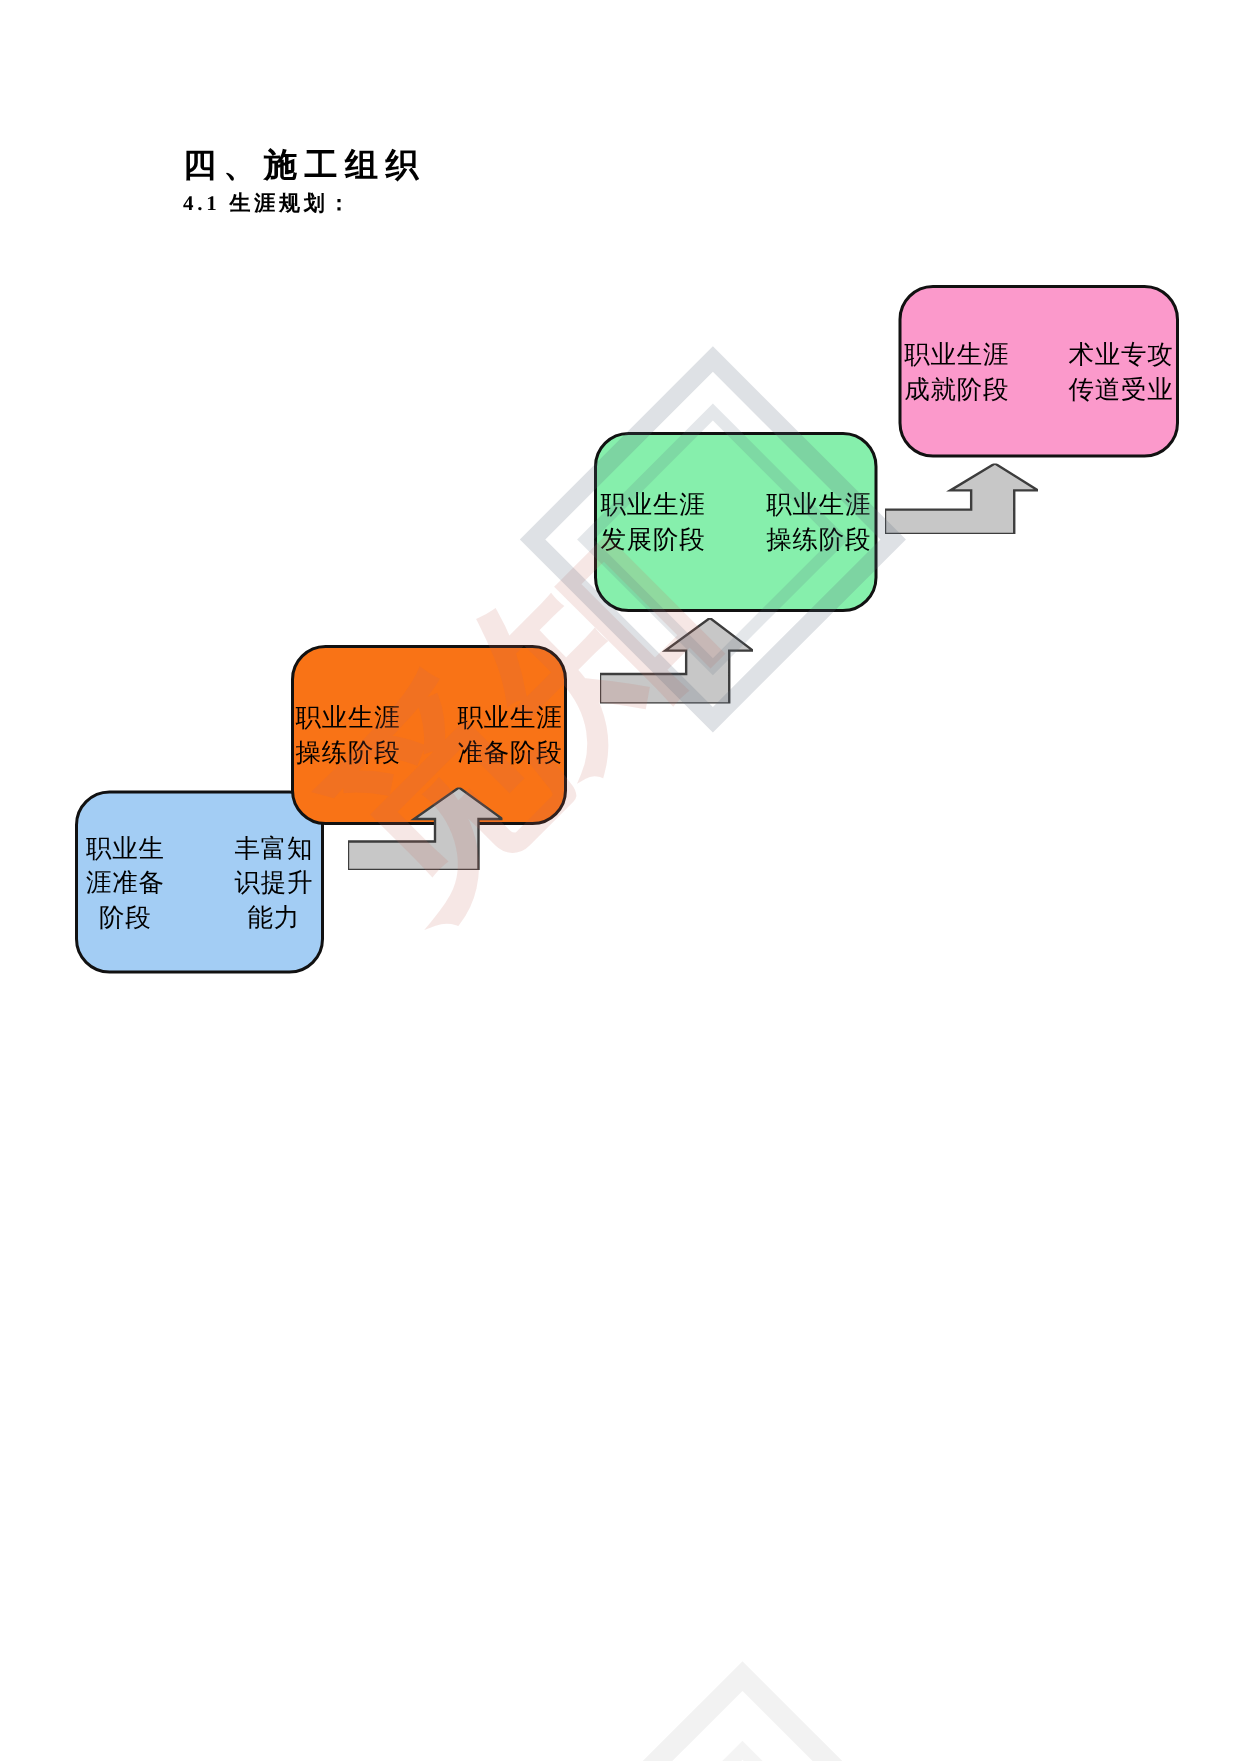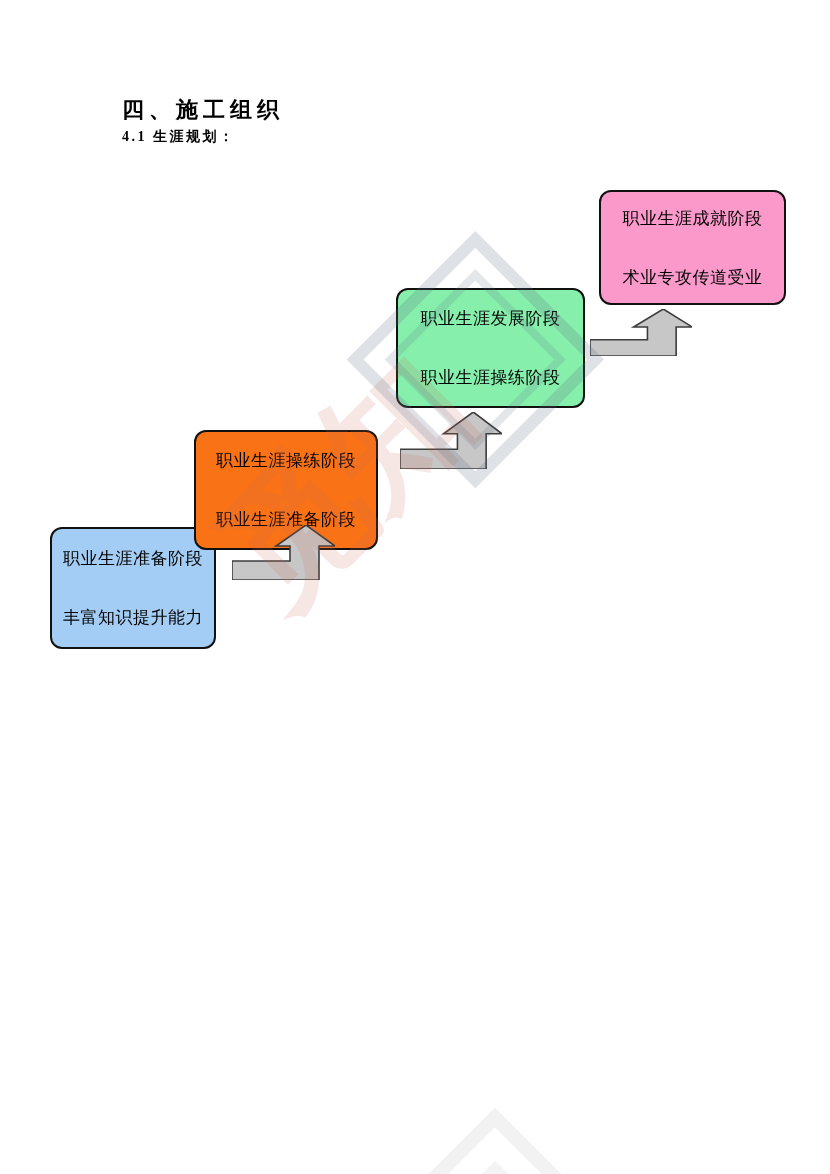--- a/index.html
+++ b/index.html
@@ -17,22 +17,22 @@
     line-height:27px;white-space:nowrap;
   }
   .h2{
     font-size:14px;font-weight:bold;letter-spacing:2.5px;
     line-height:27px;white-space:nowrap;
   }
   .step{
     position:absolute;
     box-sizing:border-box;
     border:2px solid #111111;
-    border-radius:12px;
-    display:flex;flex-direction:column;
+    border-radius:23px;
+    display:flex;flex-direction:row;
     align-items:center;justify-content:center;
     text-align:center;
     font-size:17px;line-height:23px;
     letter-spacing:0.5px;
     gap:36px;
   }
   .step-blue  {left:50px; top:527px;width:166px;height:122px;text-align:center;}
   .step-orange{left:194px;top:388px;width:184px;height:120px;}
   .step-cyan  {left:396px;top:288px;width:189px;height:120px;}
   .step-pink  {left:599px;top:190px;width:187px;height:115px;}

